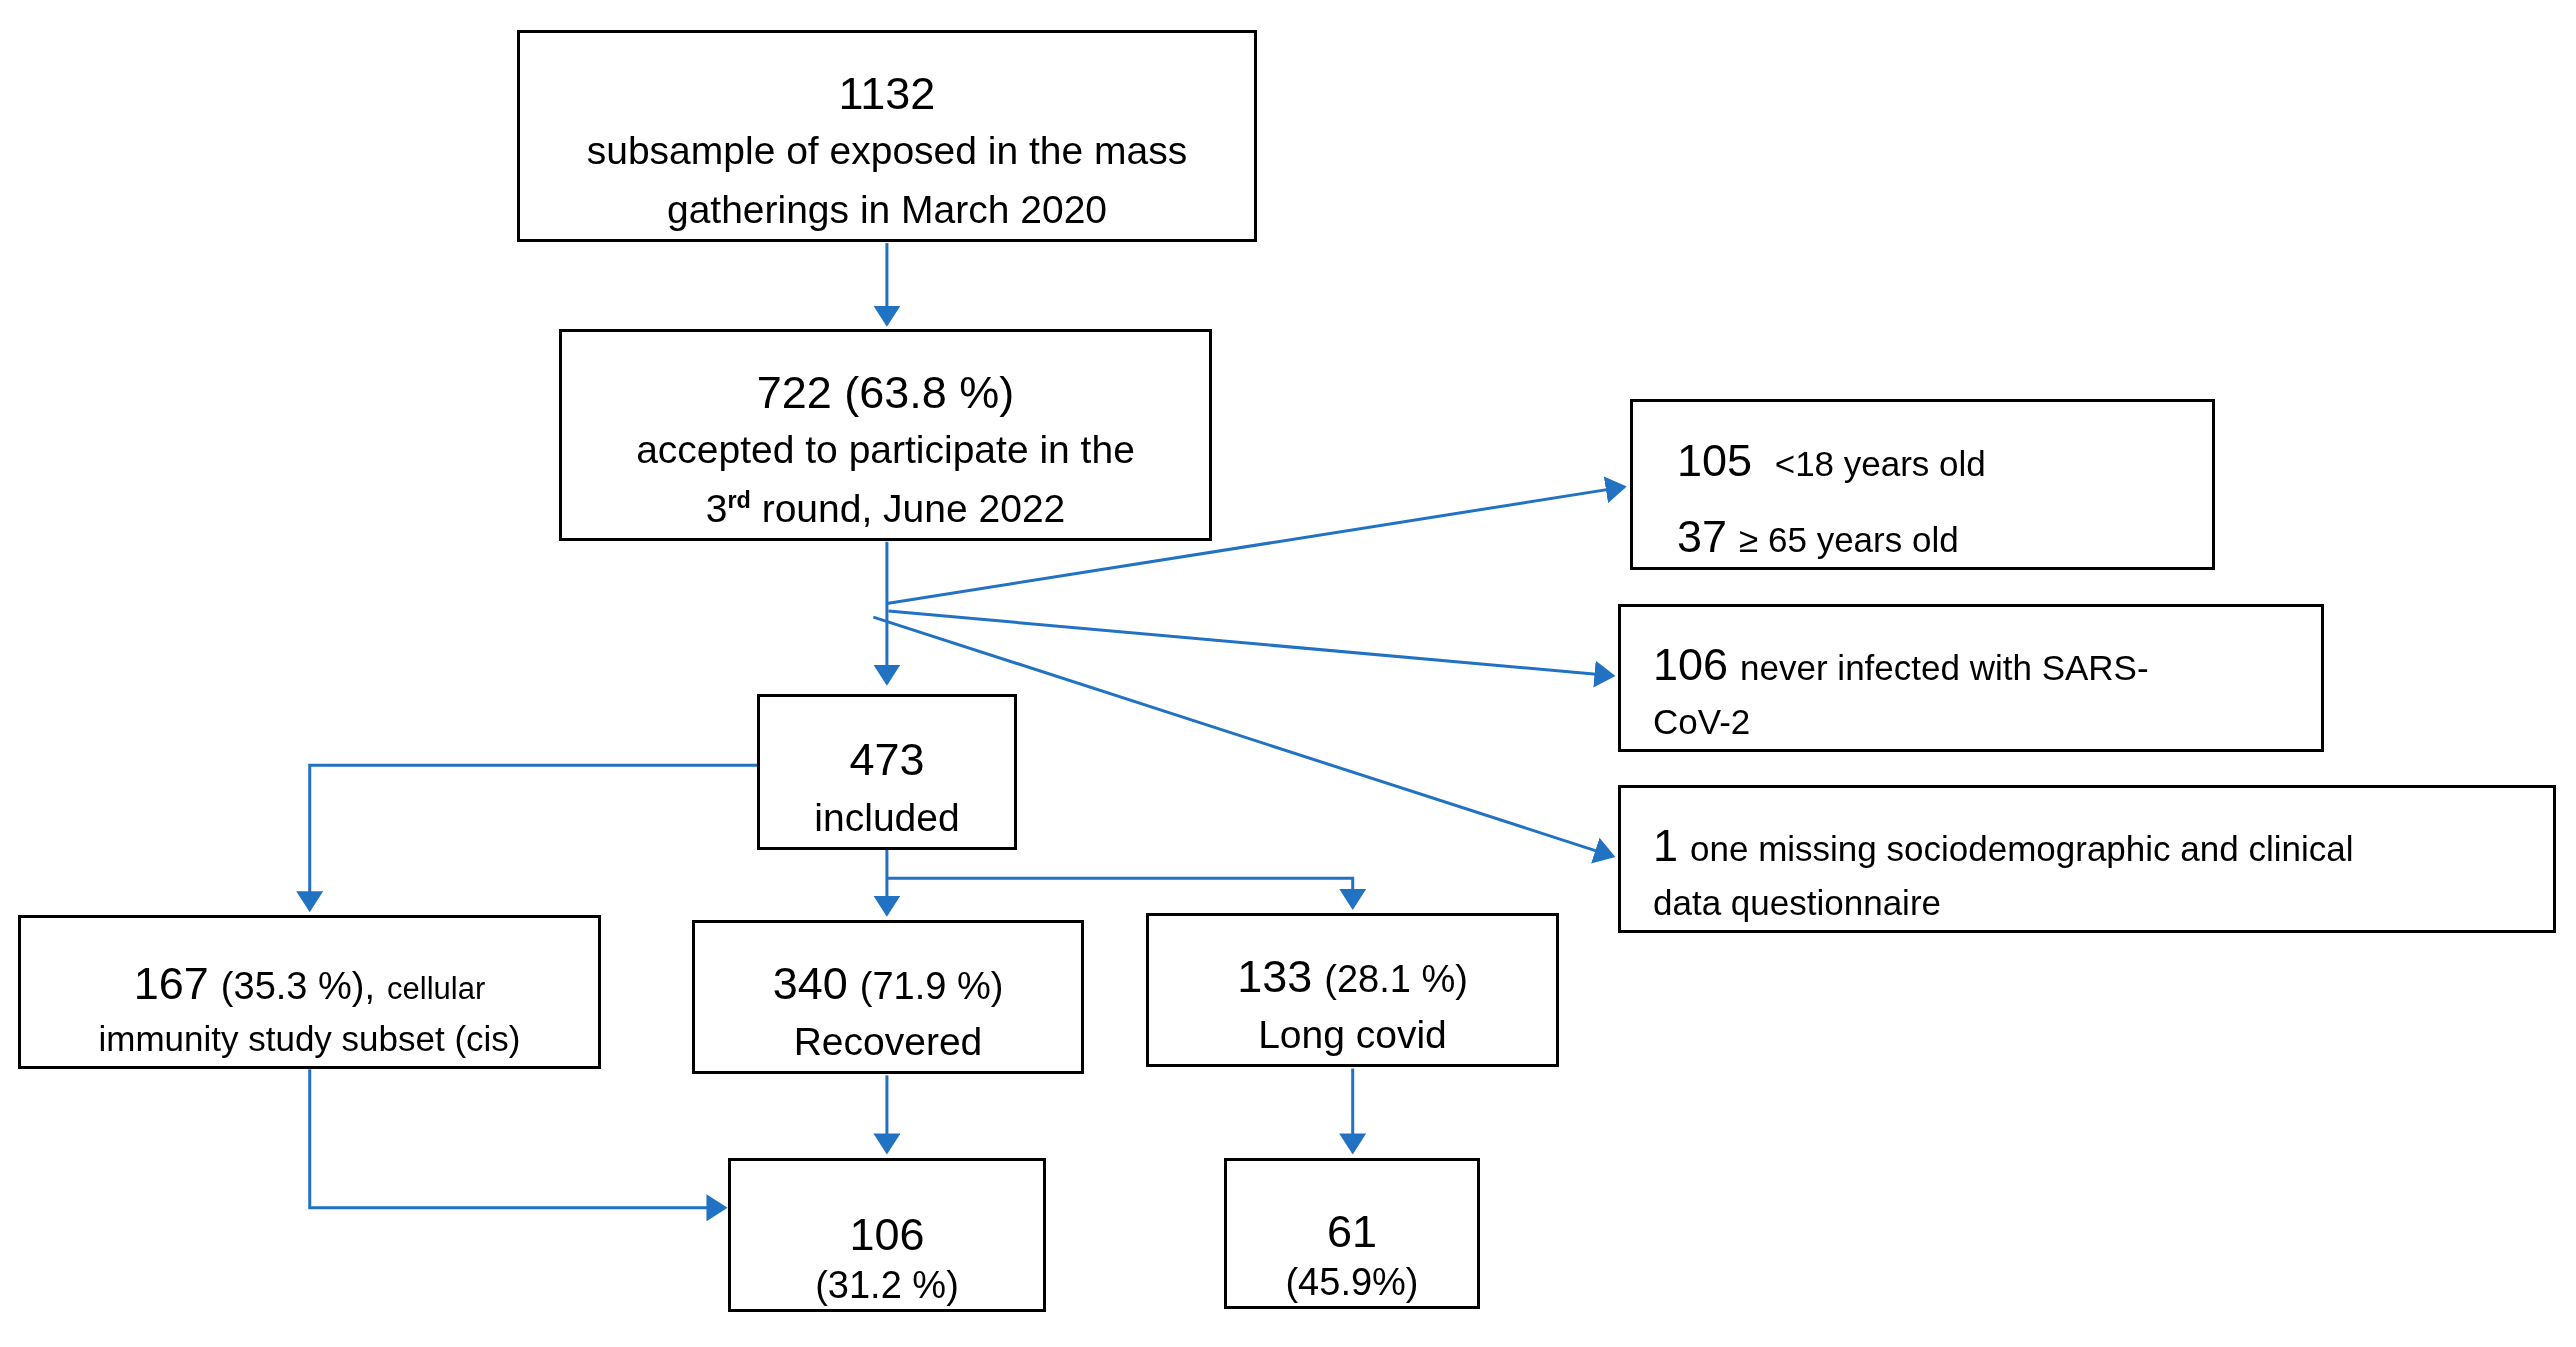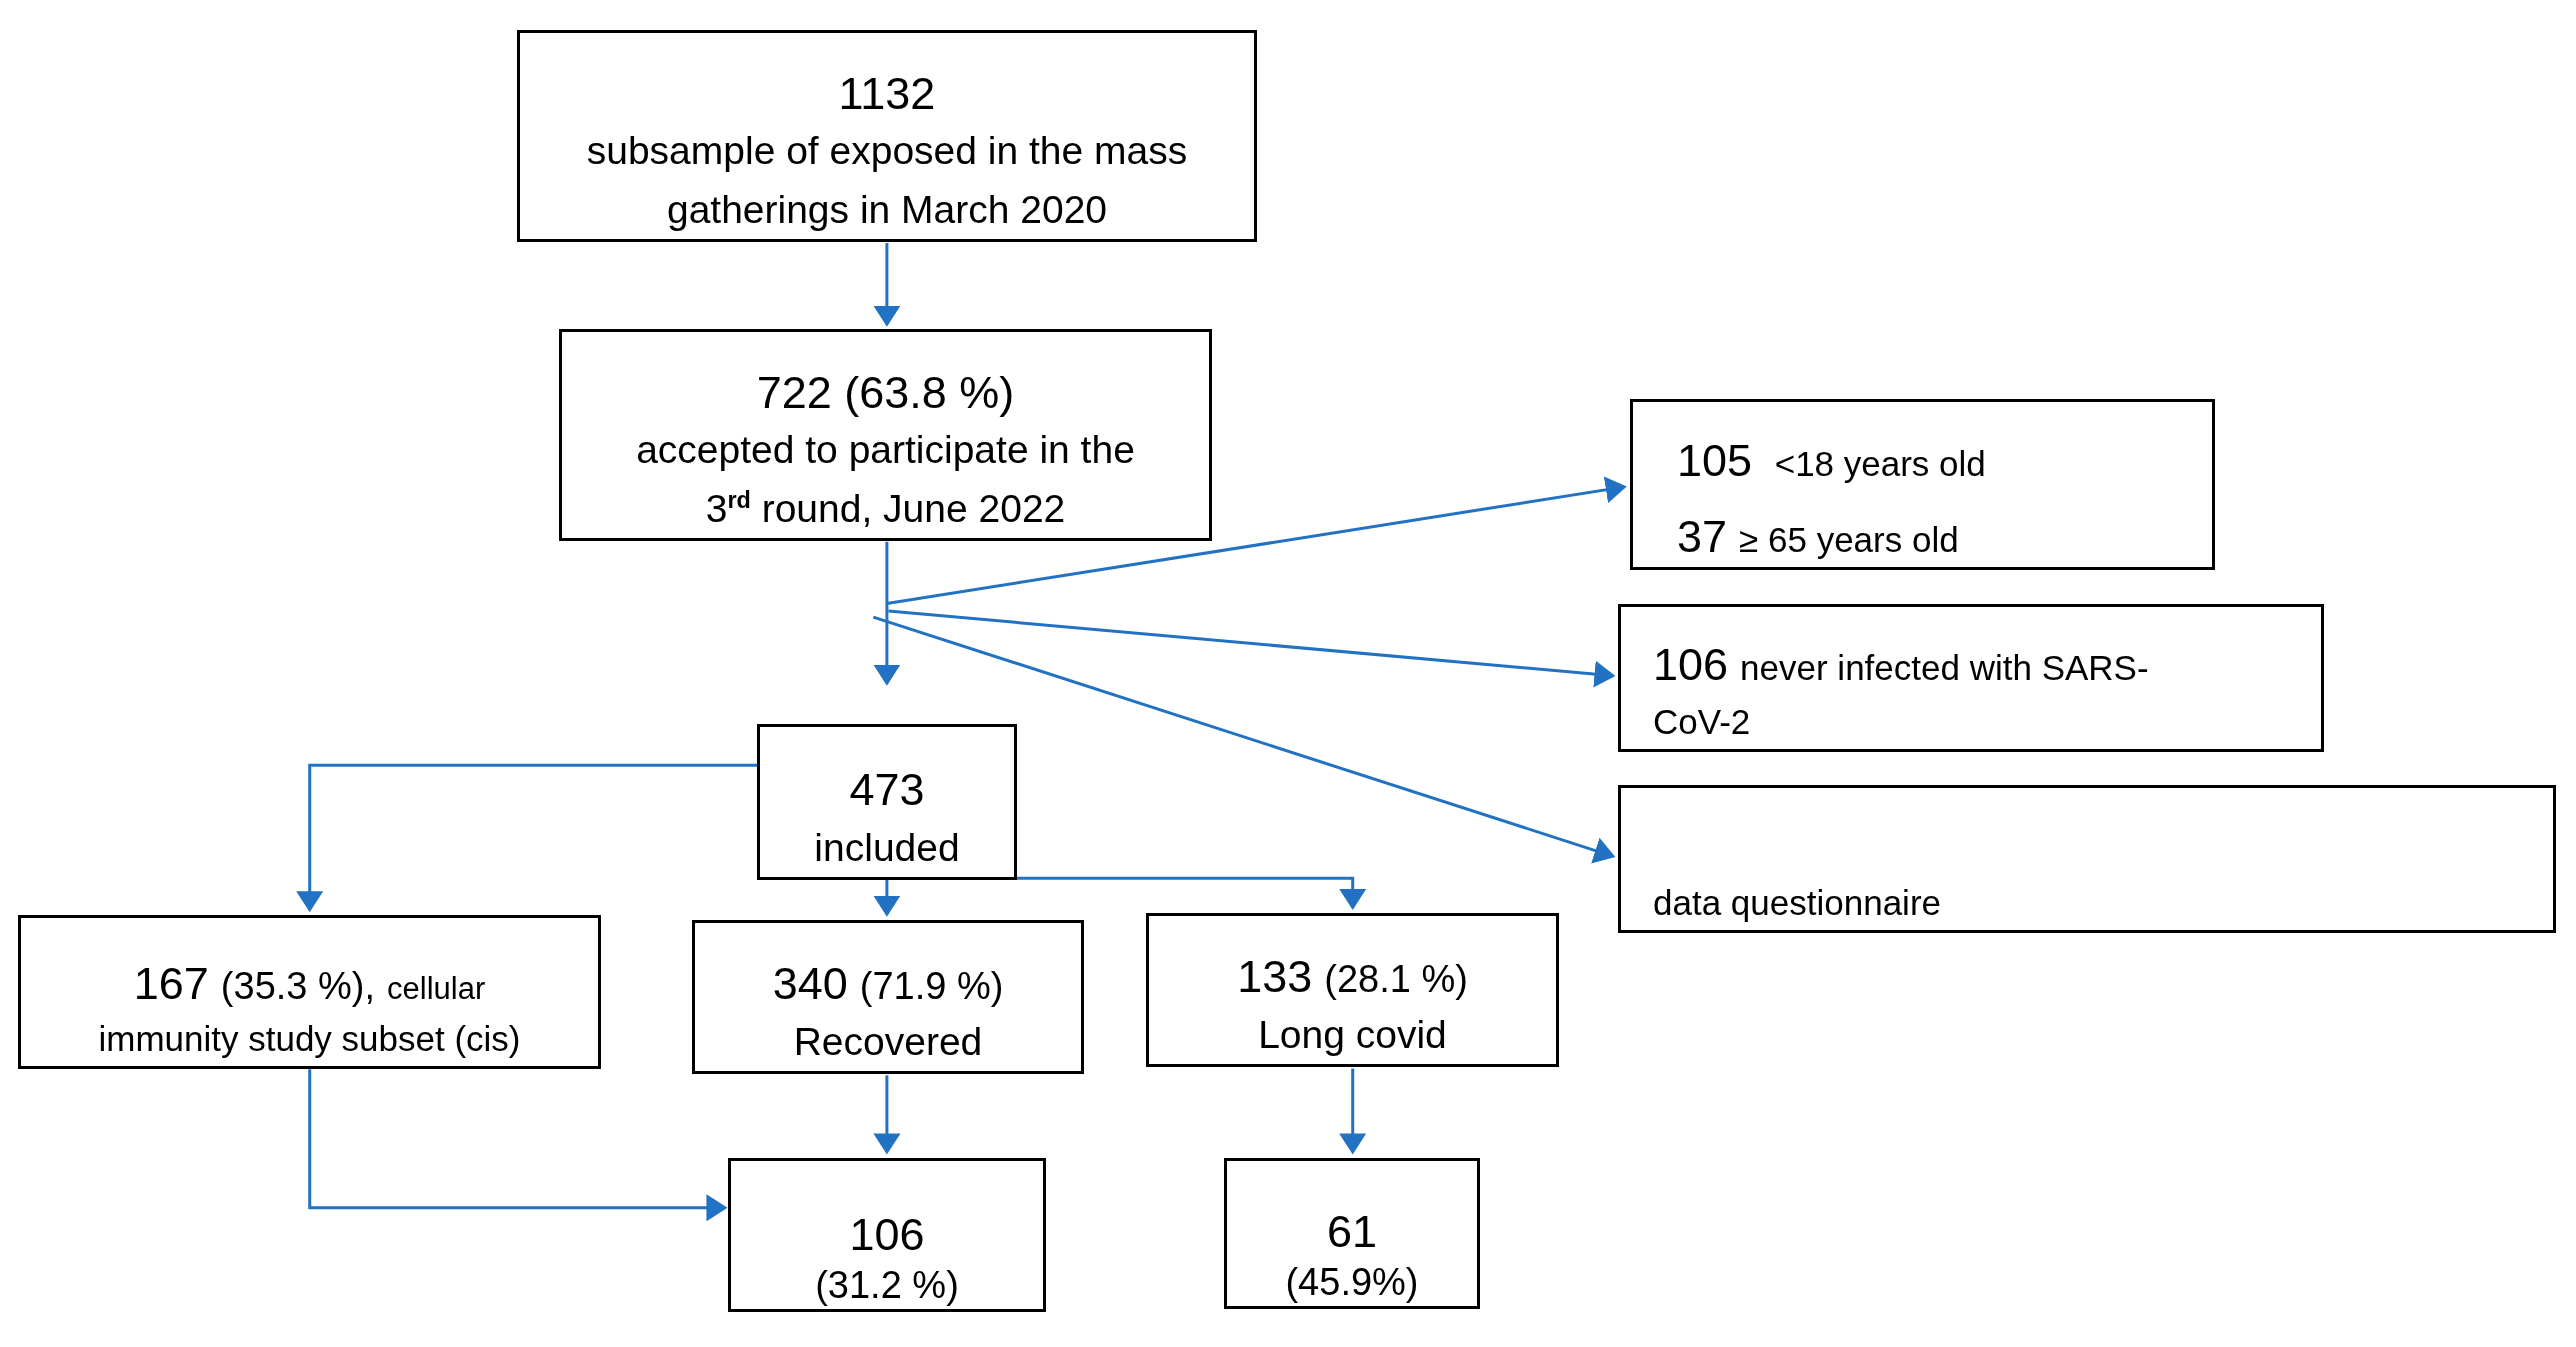--- a/index.html
+++ b/index.html
@@ -69,24 +69,25 @@
     <div class="row"><span class="n-xl">105</span><span class="t-md gap-lg">&lt;18 years old</span></div>
     <div class="row"><span class="n-xl">37</span><span class="t-md gap-md">≥ 65 years old</span></div>
   </div>
 
   <div class="node left-align" style="left:1618px;top:604px;width:706px;height:148px;padding-left:32px">
     <div class="row"><span class="n-xl">106</span><span class="t-md gap-md">never infected with SARS-</span></div>
     <div class="row t-md">CoV-2</div>
   </div>
 
   <div class="node left-align" style="left:1618px;top:785px;width:938px;height:148px;padding-left:32px">
+    <div class="row"><span class="n-xl">1</span><span class="t-md gap-md">one missing sociodemographic and clinical</span></div>
     <div class="row t-md">data questionnaire</div>
   </div>
 
-  <div class="node" style="left:757px;top:724px;width:260px;height:156px">
+  <div class="node" style="left:757px;top:694px;width:260px;height:156px">
     <div class="row n-xl">473</div>
     <div class="row t-lg">included</div>
   </div>
 
   <div class="node" style="left:18px;top:915px;width:583px;height:154px">
     <div class="row"><span class="n-xl">167</span><span class="t-pct gap-md">(35.3 %),</span><span class="t-sm gap-md">cellular</span></div>
     <div class="row t-md">immunity study subset (cis)</div>
   </div>
 
   <div class="node" style="left:692px;top:920px;width:392px;height:154px">

